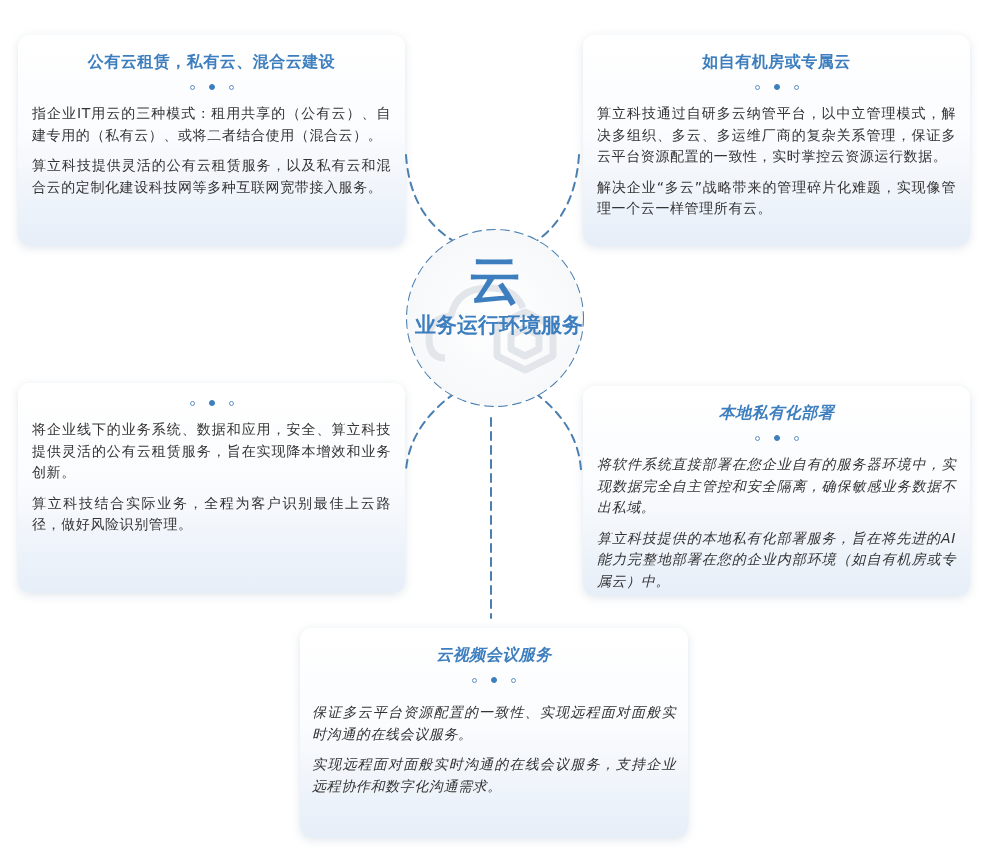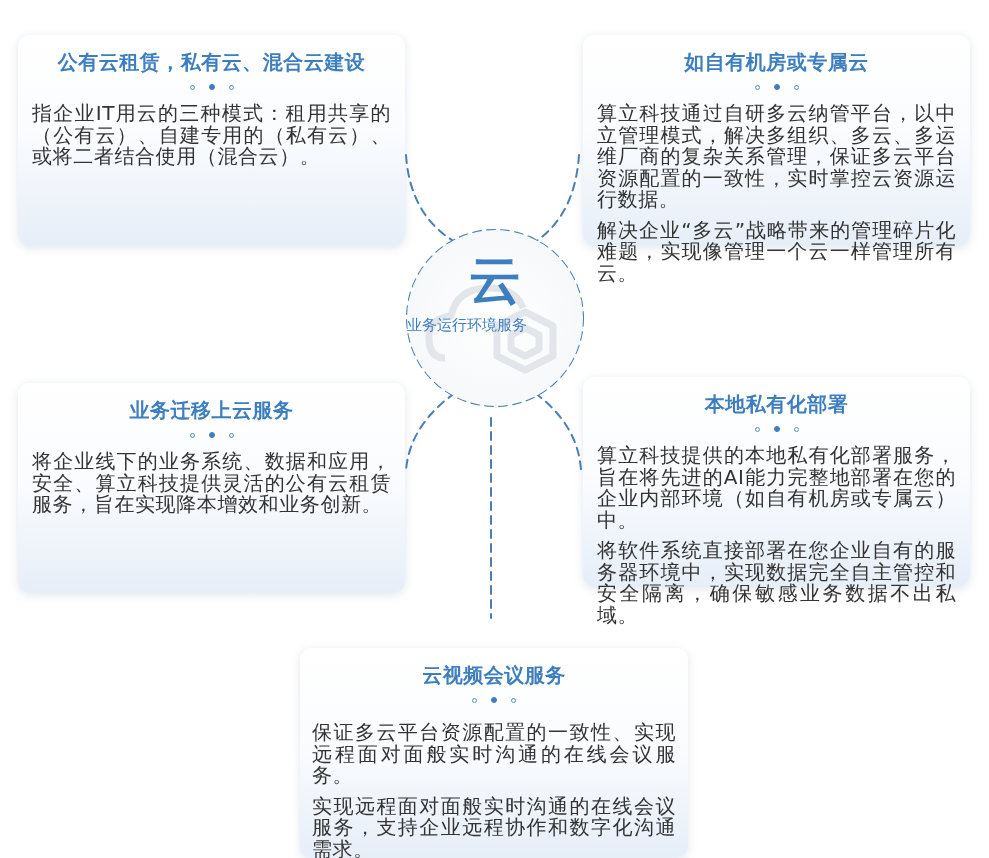--- a/index.html
+++ b/index.html
@@ -14,66 +14,66 @@
     border-radius: 12px;
     background: linear-gradient(180deg, #ffffff 0%, #fbfcfe 45%, #e6eef8 100%);
     box-shadow: 0 2px 10px rgba(120, 140, 170, 0.22);
     box-sizing: border-box;
     padding: 10px 14px 0 14px;
   }
   .card-title {
     text-align: center;
     color: #3d7ebf;
     font-weight: bold;
-    font-size: 20px;
+    font-size: 16px;
     line-height: 30px;
     margin-top: 2px;
     letter-spacing: 0.5px;
   }
   .dots {
     display: flex; justify-content: center; align-items: center;
     gap: 14px; height: 16px; margin-top: 2px; margin-bottom: 8px;
   }
   .dot {
     width: 5px; height: 5px; border-radius: 50%;
     border: 1px solid #5a8fc4; background: #fff; box-sizing: border-box;
   }
   .dot.active { background: #3d7ebf; border-color: #3d7ebf; width: 6px; height: 6px; }
   .para {
     color: #333;
-    font-size: 20px;
+    font-size: 14px;
     line-height: 21.5px;
     margin: 0 0 9px 0;
     letter-spacing: 0.6px;
     text-align: justify;
   }
   #card-tl { left: 18px; top: 35px; height: 211px; }
   #card-tr { left: 583px; top: 35px; height: 211px; }
   #card-ml { left: 18px; top: 383px; height: 210px; }
-  #card-mr { left: 583px; top: 377px; height: 210px; }
-  #card-bot { left: 300px; top: 648px; height: 210px; width: 388px; padding-left: 12px; padding-right: 12px; }
+  #card-mr { left: 583px; top: 386px; height: 210px; font-style: italic; }
+  #card-bot { left: 300px; top: 628px; height: 210px; width: 388px; padding-left: 12px; padding-right: 12px; font-style: italic; }
   #card-bot .para { padding-left: 0; }
   #card-bot .dots { margin-bottom: 14px; }
 
   svg.connectors { position: absolute; left: 0; top: 0; }
 
   .hub {
     position: absolute;
     left: 407px; top: 230px;
     width: 176px; height: 176px;
     border-radius: 50%;
     background: radial-gradient(circle at 50% 50%, #ffffff 0%, #f7f8fa 70%, #eef1f5 100%);
   }
   .hub-glyph {
     position: absolute; left: 0; right: 0; top: 20px;
     text-align: center; color: #3d7ebf; font-weight: bold; font-size: 52px; line-height: 60px;
   }
   .hub-label {
     position: absolute; left: 0; right: 0; top: 84px;
-    text-align: left; color: #3d7ebf; font-weight: normal; font-size: 15px; line-height: 22px;
+    text-align: right; color: #3d7ebf; font-weight: bold; font-size: 21px; line-height: 22px;
   }
   .hub-watermark { position: absolute; left: 0; top: 0; }
 </style>
 </head>
 <body>
 
 <svg class="connectors" width="989" height="858" viewBox="0 0 989 858">
   <g fill="none" stroke="#4a7fb0" stroke-width="2" stroke-dasharray="8 6" stroke-linecap="round">
 
     <circle cx="495" cy="318" r="88"></circle>
@@ -103,52 +103,53 @@
 </div>
 
 <div class="card" id="card-tl">
   <div class="card-title">公有云租赁，私有云、混合云建设</div>
   <div class="dots">
     <span class="dot"></span>
     <span class="dot active"></span>
     <span class="dot"></span>
   </div>
   <p class="para">指企业IT用云的三种模式：租用共享的（公有云）、自建专用的（私有云）、或将二者结合使用（混合云）。</p>
+  <p class="para">算立科技提供灵活的公有云租赁服务，以及私有云和混合云的定制化建设科技网等多种互联网宽带接入服务。</p>
 </div>
 
 <div class="card" id="card-tr">
   <div class="card-title">如自有机房或专属云</div>
   <div class="dots">
     <span class="dot"></span>
     <span class="dot active"></span>
     <span class="dot"></span>
   </div>
   <p class="para">算立科技通过自研多云纳管平台，以中立管理模式，解决多组织、多云、多运维厂商的复杂关系管理，保证多云平台资源配置的一致性，实时掌控云资源运行数据。</p>
   <p class="para">解决企业“多云”战略带来的管理碎片化难题，实现像管理一个云一样管理所有云。</p>
 </div>
 
 <div class="card" id="card-ml">
-  <div class="card-title">业务迁移上云服务</div>
   <div class="dots">
     <span class="dot"></span>
     <span class="dot active"></span>
     <span class="dot"></span>
   </div>
   <p class="para">将企业线下的业务系统、数据和应用，安全、算立科技提供灵活的公有云租赁服务，旨在实现降本增效和业务创新。</p>
+  <p class="para">算立科技结合实际业务，全程为客户识别最佳上云路径，做好风险识别管理。</p>
 </div>
 
 <div class="card" id="card-mr">
   <div class="card-title">本地私有化部署</div>
   <div class="dots">
     <span class="dot"></span>
     <span class="dot active"></span>
     <span class="dot"></span>
   </div>
+  <p class="para">将软件系统直接部署在您企业自有的服务器环境中，实现数据完全自主管控和安全隔离，确保敏感业务数据不出私域。</p>
   <p class="para">算立科技提供的本地私有化部署服务，旨在将先进的AI能力完整地部署在您的企业内部环境（如自有机房或专属云）中。</p>
-  <p class="para">将软件系统直接部署在您企业自有的服务器环境中，实现数据完全自主管控和安全隔离，确保敏感业务数据不出私域。</p>
 </div>
 
 <div class="card" id="card-bot">
   <div class="card-title">云视频会议服务</div>
   <div class="dots">
     <span class="dot"></span>
     <span class="dot active"></span>
     <span class="dot"></span>
   </div>
   <p class="para">保证多云平台资源配置的一致性、实现远程面对面般实时沟通的在线会议服务。</p>

